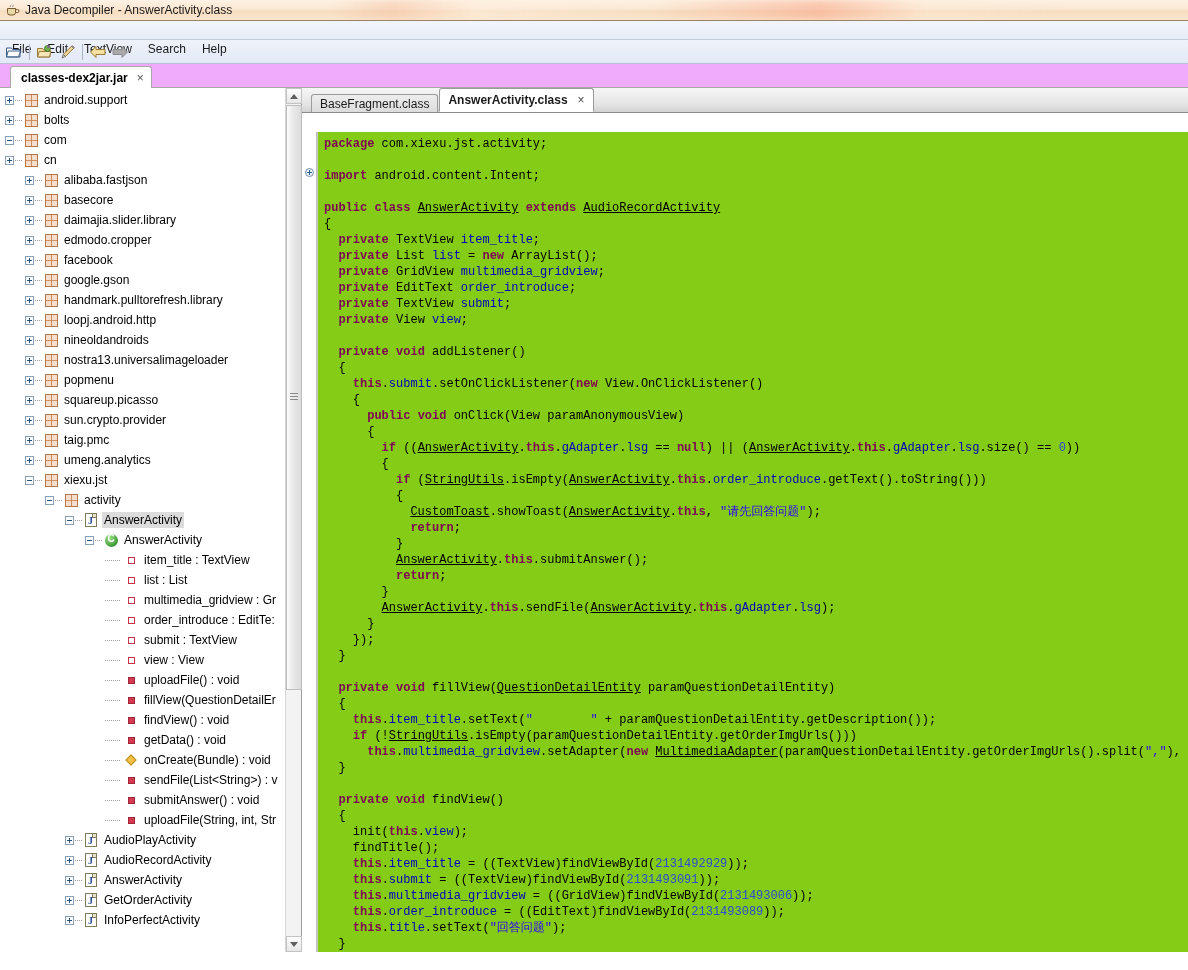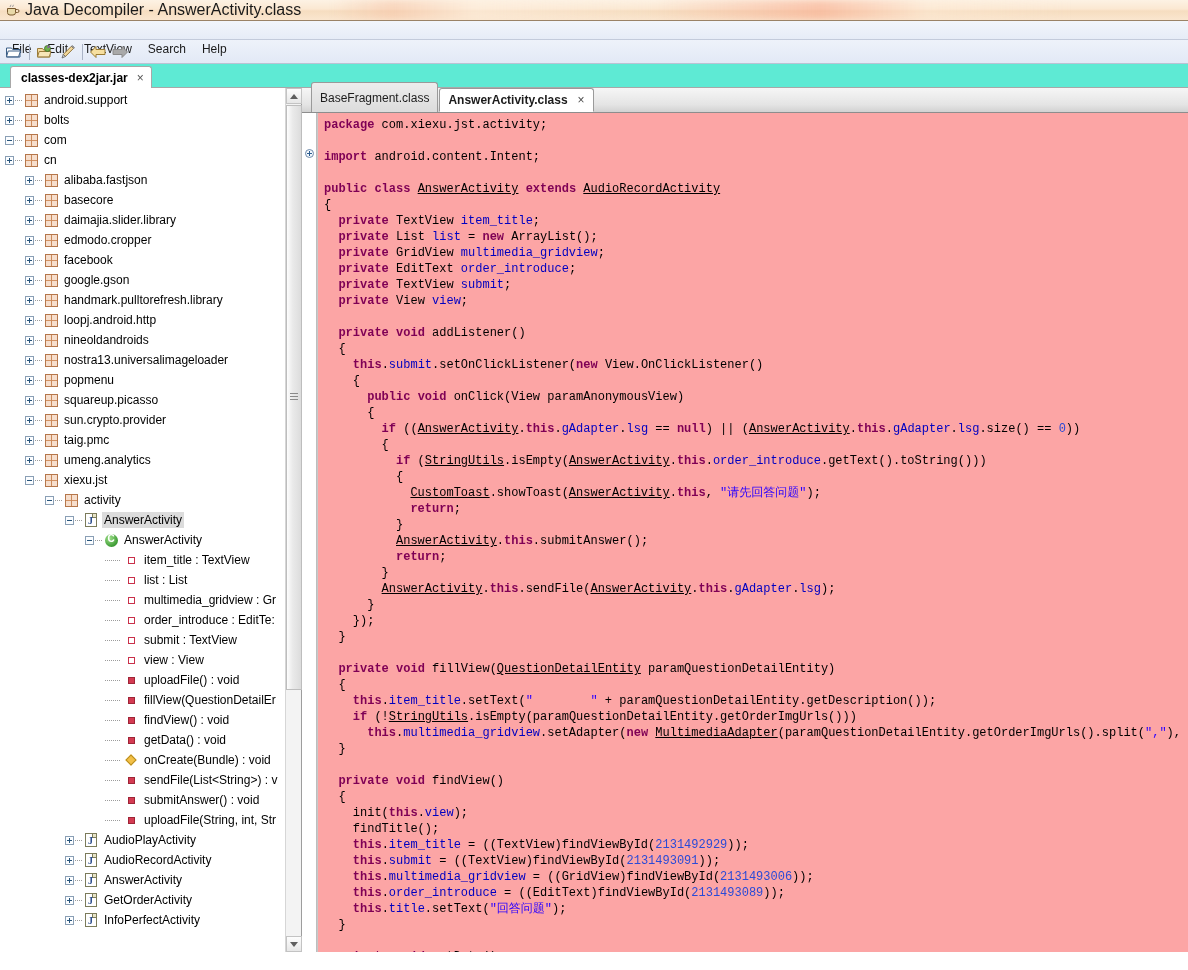--- a/index.html
+++ b/index.html
@@ -30,21 +30,21 @@
         rgba(248,160,130,.5) 69%, rgba(255,235,215,.4) 78%,
         rgba(255,255,255,0) 90%);
     filter: blur(3px);
     pointer-events: none;
   }
   #titlebar .tb-icon {
     width: 16px; height: 16px; margin: 0 4px 0 5px; flex: none;
     position: relative; z-index: 2;
   }
   #titlebar .tb-title {
-    font-size: 16px; color: #1a1a1a; white-space: nowrap;
+    font-size: 12px; color: #1a1a1a; white-space: nowrap;
     position: relative; z-index: 2;
   }
 
   
   #menubar {
     height: 19px;
     background: linear-gradient(to bottom, #f2f5fb 0%, #e6ecf7 100%);
     border-bottom: 1px solid #c3cbdb;
     display: flex; align-items: center;
     padding-left: 4px;
@@ -67,21 +67,21 @@
     display: flex; align-items: center; justify-content: center;
     cursor: default;
   }
   #toolbar .tb-sep {
     width: 1px; height: 16px; background: #aab3c6; margin: 0 4px;
   }
 
   
   #jartabstrip {
     height: 24px;
-    background: #5eead4;
+    background: #f0abfc;
     position: relative;
     border-bottom: 1px solid #a8a8a8;
     padding-left: 10px;
   }
   .jartab {
     position: absolute; left: 10px; top: 2px;
     height: 23px;
     display: flex; align-items: center;
     padding: 0 7px 0 10px;
     background: #ffffff;
@@ -216,21 +216,21 @@
   }
   #edtabstrip {
     height: 25px;
     background: linear-gradient(to bottom,#f6f6f6 0%,#e4e4e4 70%,#d2d2d2 100%);
     border-bottom: 1px solid #8d8d8d;
     display: flex; align-items: flex-end;
     padding-left: 9px;
     position: relative;
   }
   .edtab {
-    height: 30px;
+    height: 18px;
     display: flex; align-items: center;
     padding: 0 8px;
     font-size: 12px;
     border: 1px solid #9a9a9a;
     border-bottom: none;
     border-radius: 3px 3px 0 0;
     background: linear-gradient(to bottom,#ededed,#dcdcdc);
     color: #1c1c1c;
     white-space: nowrap;
     margin-right: 1px;
@@ -242,21 +242,22 @@
     height: 24px;
     border-bottom: 1px solid #ffffff;
   }
   .edtab .closex { margin-left: 10px; color: #4d4d4d; font-weight: normal; font-size: 12px; }
 
   #code {
     flex: 1;
     display: flex;
     overflow: hidden;
     position: relative;
-    background: #fca5a5;
+    background: #84cc16;
+    margin-top: 19px;
   }
   #gutter {
     width: 15px; flex: none;
     background: #ffffff;
     border-right: 1px solid #bdbdbd;
     position: relative;
   }
   #gutter .foldmark {
     position: absolute; left: 3px;
     width: 9px; height: 9px;

